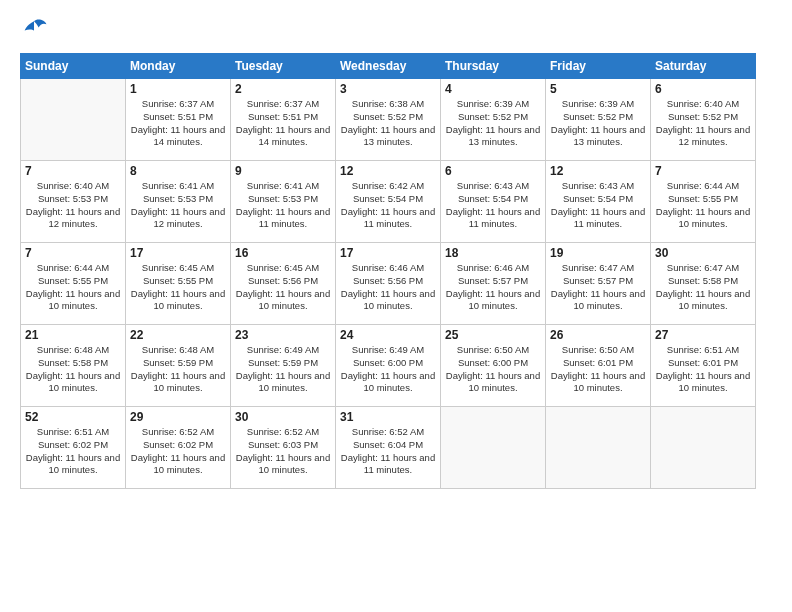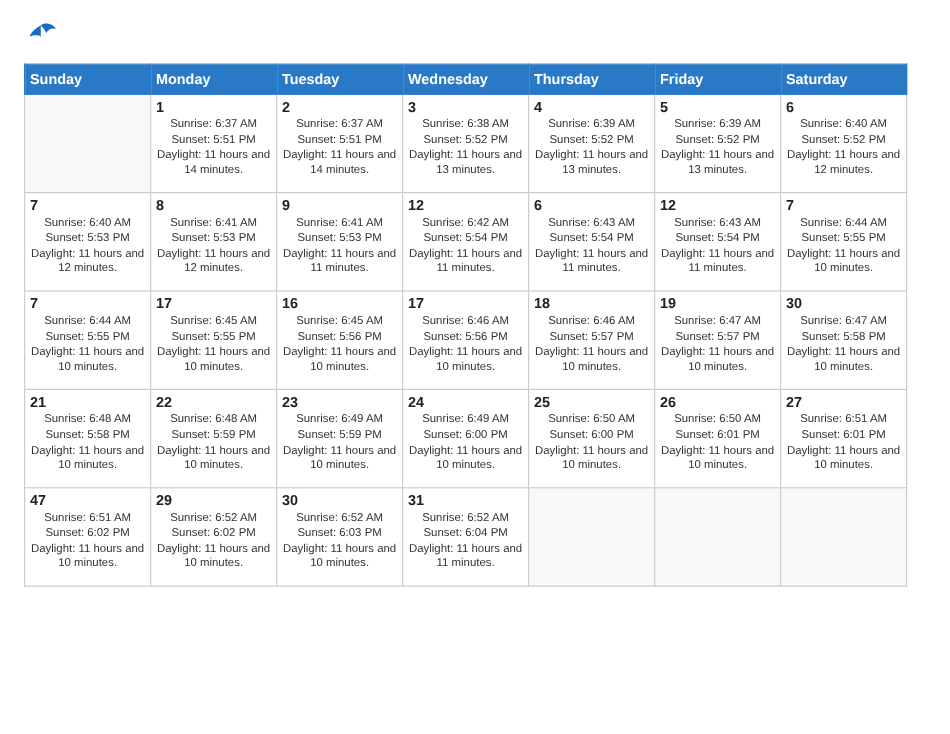--- a/index.html
+++ b/index.html
@@ -236,21 +236,21 @@
             <span class="day-num">26</span>
             <div class="day-info">Sunrise: 6:50 AM<br>Sunset: 6:01 PM<br>Daylight: 11 hours and 10 minutes.</div>
           </td>
           <td>
             <span class="day-num">27</span>
             <div class="day-info">Sunrise: 6:51 AM<br>Sunset: 6:01 PM<br>Daylight: 11 hours and 10 minutes.</div>
           </td>
         </tr>
         <tr>
           <td>
-            <span class="day-num">47</span>
+            <span class="day-num">52</span>
             <div class="day-info">Sunrise: 6:51 AM<br>Sunset: 6:02 PM<br>Daylight: 11 hours and 10 minutes.</div>
           </td>
           <td>
             <span class="day-num">29</span>
             <div class="day-info">Sunrise: 6:52 AM<br>Sunset: 6:02 PM<br>Daylight: 11 hours and 10 minutes.</div>
           </td>
           <td>
             <span class="day-num">30</span>
             <div class="day-info">Sunrise: 6:52 AM<br>Sunset: 6:03 PM<br>Daylight: 11 hours and 10 minutes.</div>
           </td>

